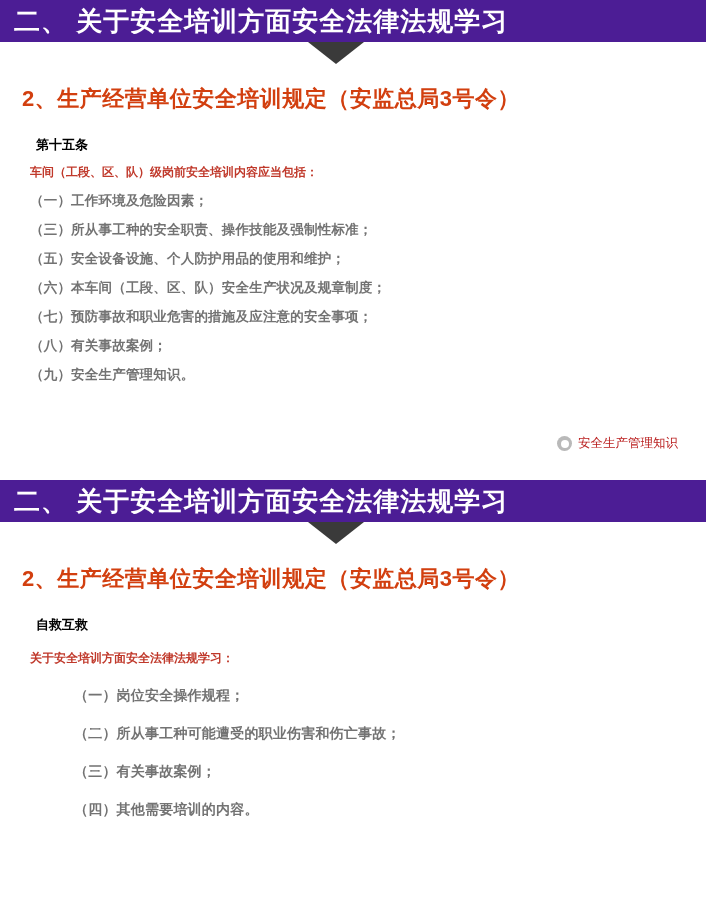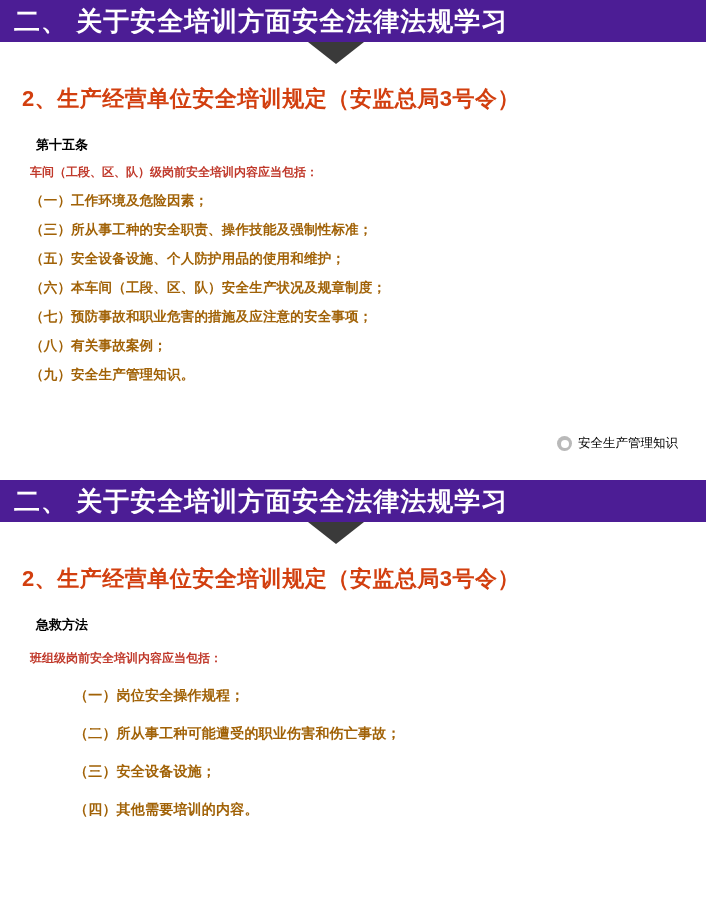--- a/index.html
+++ b/index.html
@@ -73,34 +73,34 @@
   }
   .lead {
     font-size: 12px;
     font-weight: bold;
     color: #c0392b;
     margin-bottom: 11px;
   }
   .item {
     font-size: 13.5px;
     font-weight: bold;
-    color: #a16207;
+    color: #737373;
     margin-bottom: 11px;
     letter-spacing: 0.2px;
   }
   .slide-2 .clause-no { margin-bottom: 16px; }
   .slide-2 .lead { margin-bottom: 20px; }
   .slide-2 .item { margin-bottom: 20px; font-size: 14px; margin-left: 44px; }
 
   .watermark {
     position: absolute;
     display: flex;
     align-items: center;
     gap: 6px;
-    color: #000000;
+    color: #b91c1c;
     font-size: 12.5px;
     white-space: nowrap;
   }
   .wm-1 { right: 28px; bottom: 18px; }
   .wm-circle {
     width: 15px;
     height: 15px;
     border-radius: 50%;
     background: #b9b9b9;
     display: inline-block;
@@ -153,21 +153,21 @@
 
 <div class="slide slide-2">
   <div class="header-bar">
     <span class="header-text">二、   关于安全培训方面安全法律法规学习</span>
   </div>
   <div class="arrow-wrap">
     <div class="arrow-down"></div>
   </div>
   <div class="subtitle">2、生产经营单位安全培训规定（安监总局3号令）</div>
   <div class="body-area">
-    <div class="clause-no">急救方法</div>
-    <div class="lead">班组级岗前安全培训内容应当包括：</div>
+    <div class="clause-no">自救互救</div>
+    <div class="lead">关于安全培训方面安全法律法规学习：</div>
     <div class="item">（一）岗位安全操作规程；</div>
     <div class="item">（二）所从事工种可能遭受的职业伤害和伤亡事故；</div>
-    <div class="item">（三）安全设备设施；</div>
+    <div class="item">（三）有关事故案例；</div>
     <div class="item">（四）其他需要培训的内容。</div>
   </div>
 
 </div>
 
 </body></html>

